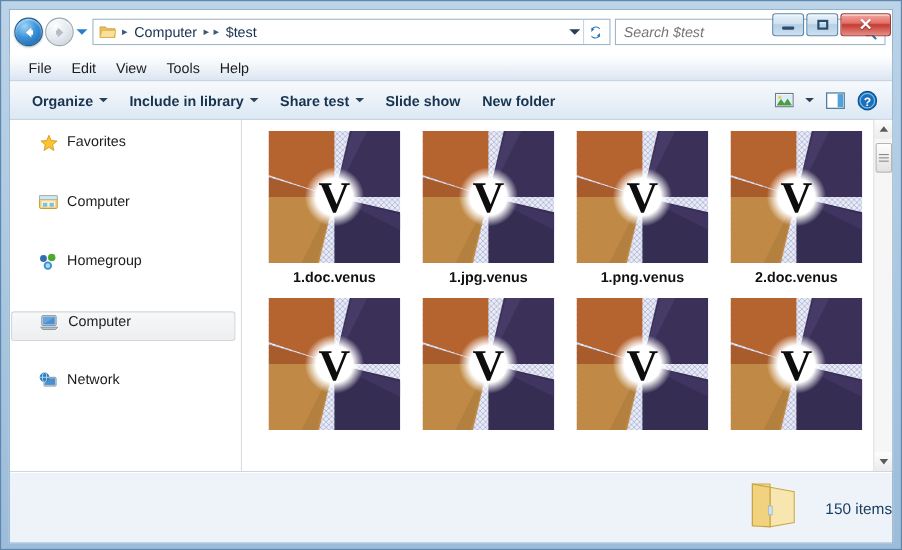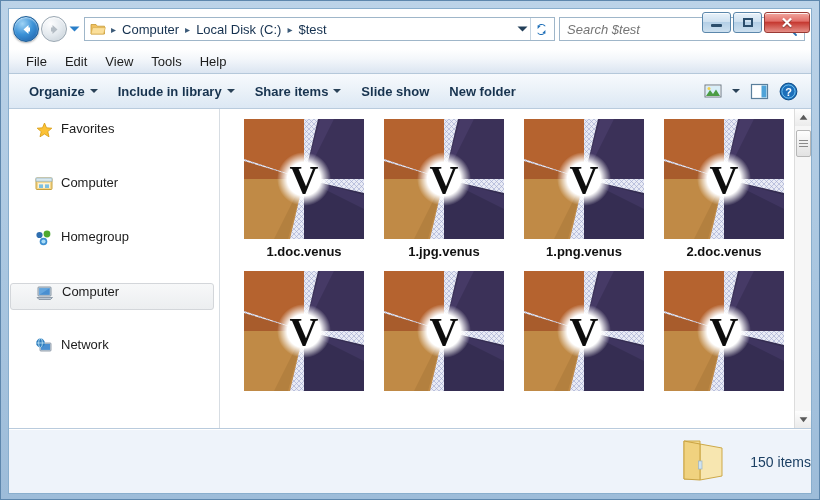--- a/index.html
+++ b/index.html
@@ -354,21 +354,20 @@
         <div class="crumbs">
           <span class="crumb-folder">
             <svg width="16" height="14" viewBox="0 0 16 14">
               <path d="M1 2.5 L6 2.5 L7.3 4.2 L14.5 4.2 L14.5 12 L1 12 Z" fill="#f0c060" stroke="#c79a33" stroke-width="0.8"></path>
               <path d="M2.6 5.6 L15.4 5.6 L13.6 12 L1 12 Z" fill="#fbdf9a" stroke="#d8ae4d" stroke-width="0.7"></path>
             </svg>
           </span>
           <span class="crumb-sep">▸</span>
           <span class="crumb">Computer</span>
           <span class="crumb-sep">▸</span>
-          <span class="crumb">Local Disk (C:)</span>
           <span class="crumb-sep">▸</span>
           <span class="crumb">$test</span>
         </div>
         <div class="addr-drop">
           <svg width="11" height="8" viewBox="0 0 11 8">
             <path d="M0.5 1.5 L5.5 6.5 L10.5 1.5 Z" fill="#233f59"></path>
           </svg>
         </div>
         <div class="refresh-btn">
           <svg width="15" height="15" viewBox="0 0 15 15">
@@ -400,21 +399,21 @@
     <div class="toolbar">
       <div class="tb-item">
         <span>Organize</span>
         <span class="caret-down"></span>
       </div>
       <div class="tb-item">
         <span>Include in library</span>
         <span class="caret-down"></span>
       </div>
       <div class="tb-item">
-        <span>Share items</span>
+        <span>Share test</span>
         <span class="caret-down"></span>
       </div>
       <div class="tb-item">
         <span>Slide show</span>
       </div>
       <div class="tb-item">
         <span>New folder</span>
       </div>
 
       <div class="tb-spacer"></div>

